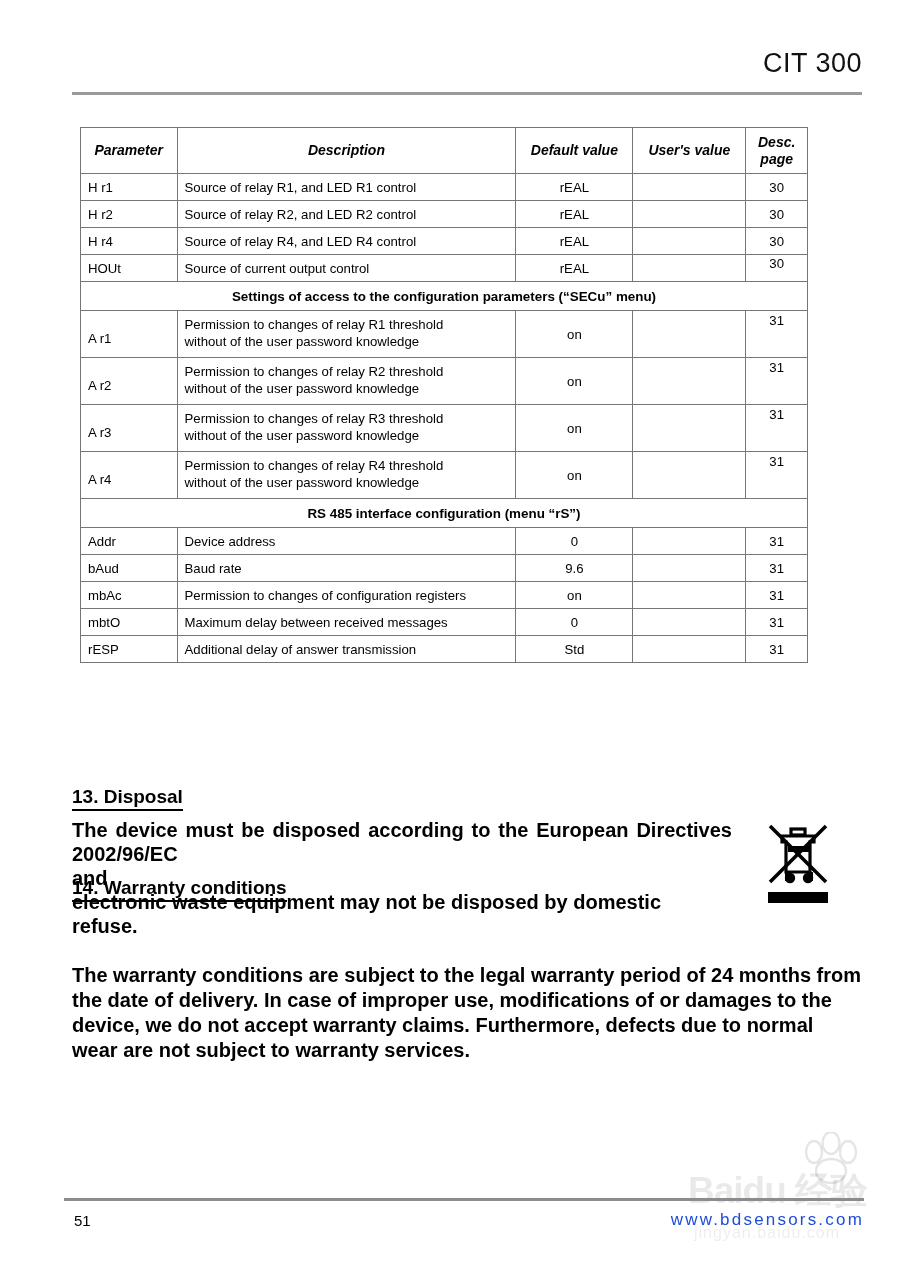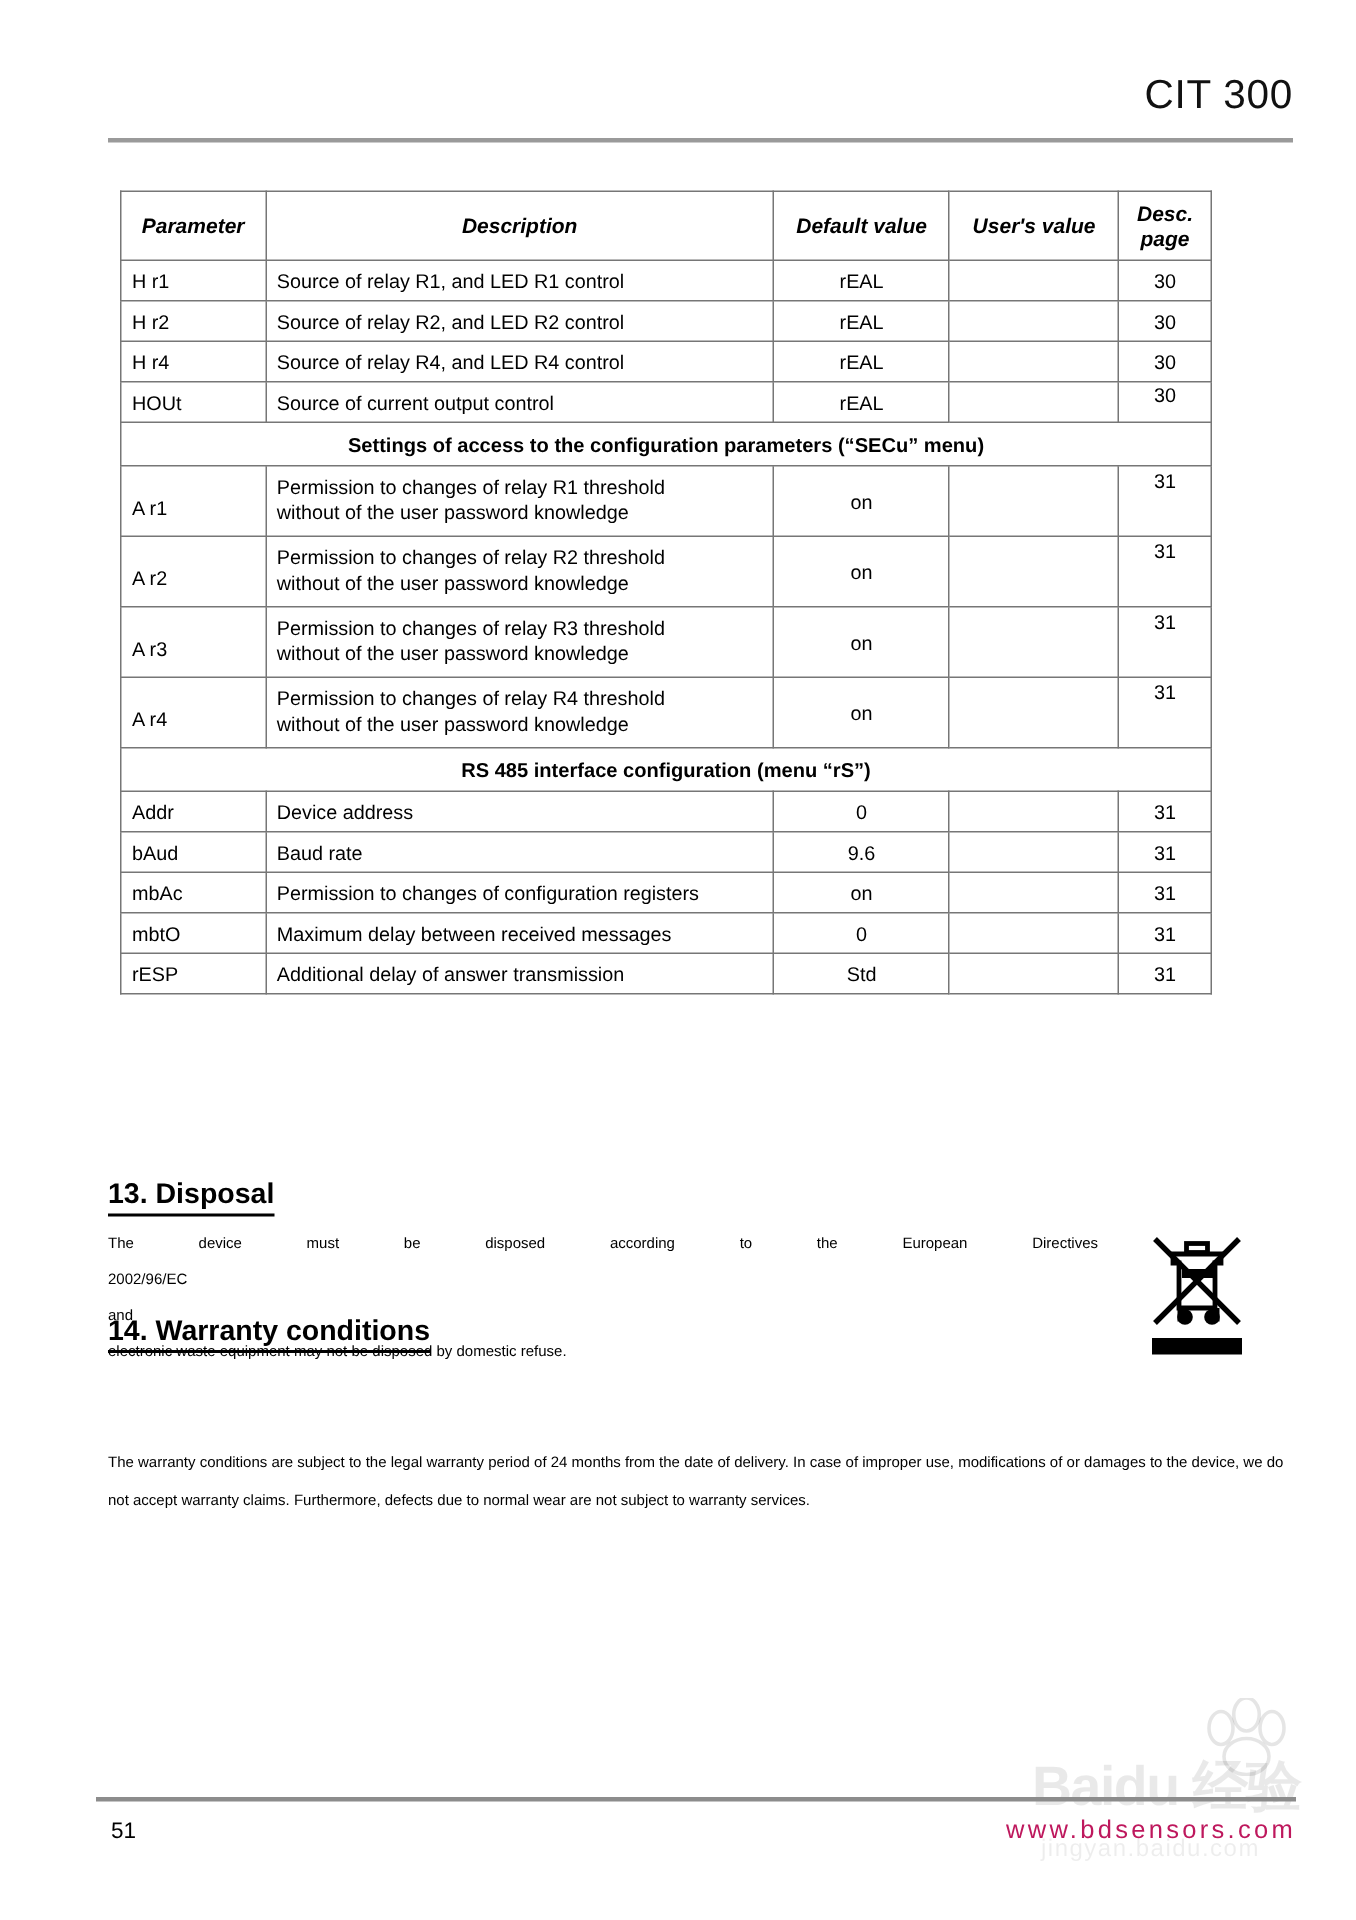--- a/index.html
+++ b/index.html
@@ -128,23 +128,24 @@
     border-bottom: 2px solid #000;
     display: inline-block;
     padding-bottom: 1px;
     line-height: 23px;
   }
   #disposal-title { left: 72px; top: 785px; }
   #warranty-title { left: 72px; top: 876px; }
 
   .body-text {
     position: absolute;
-    font-size: 10px;
+    font-size: 20px;
     line-height: 24px;
     color: #000;
+    font-weight: bold;
   }
   #disposal-text {
     left: 72px;
     top: 818px;
     width: 660px;
   }
   #disposal-text .ln-justify {
     text-align: justify;
     text-align-last: justify;
   }
@@ -180,21 +181,21 @@
     font-size: 15px;
   }
   .footer-url {
     position: absolute;
     left: 420px;
     top: 1210px;
     width: 444px;
     text-align: right;
     font-size: 17px;
     letter-spacing: 2.2px;
-    color: #be185d;
+    color: #1d4ed8;
   }
 
   
   .watermark {
     position: absolute;
     left: 688px;
     top: 1132px;
     width: 200px;
     height: 120px;
     pointer-events: none;

